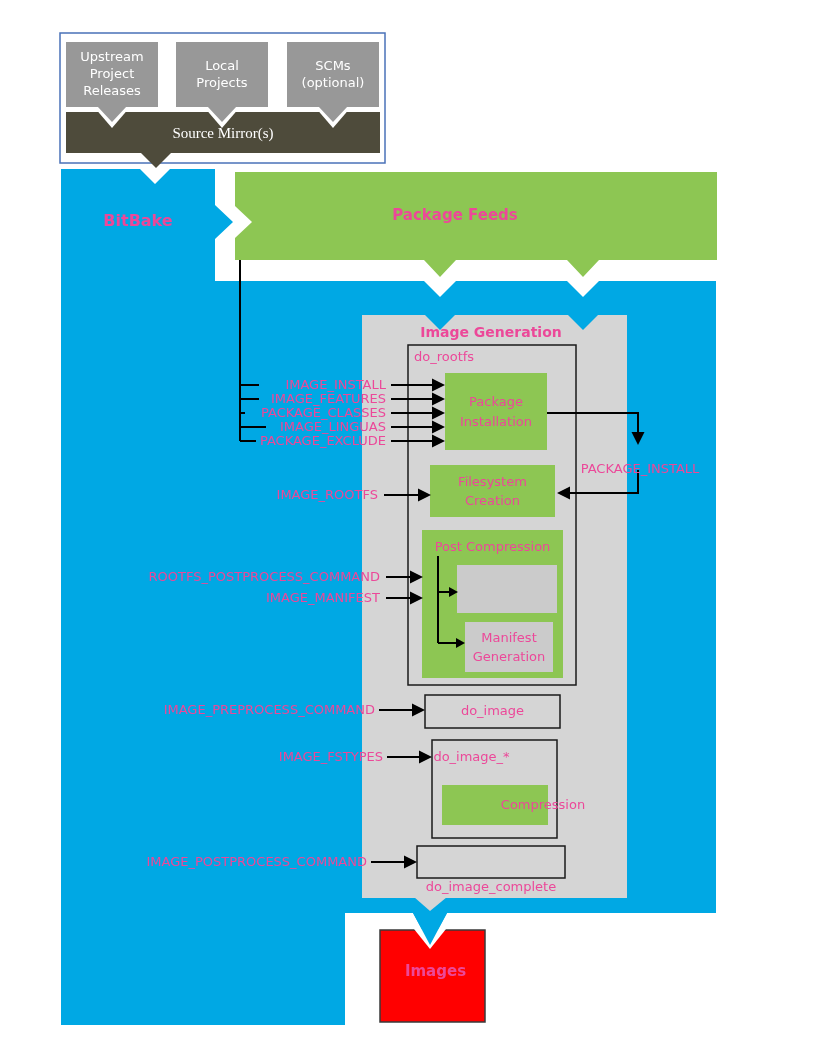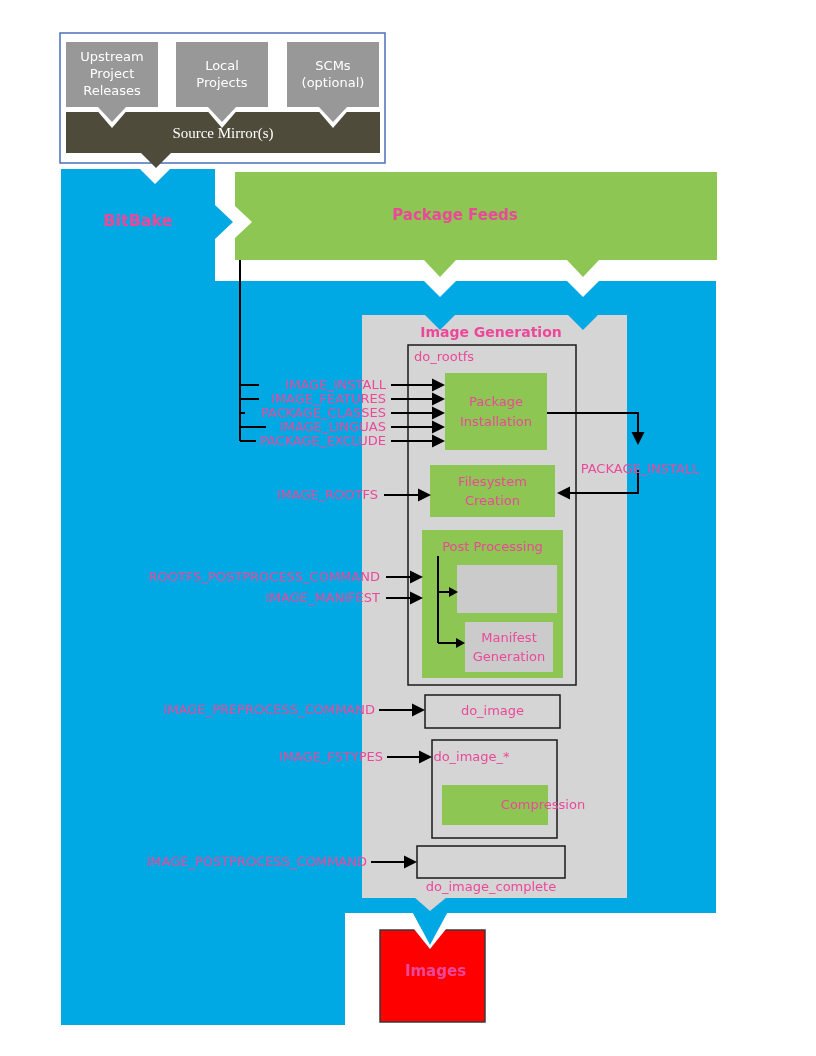--- a/index.html
+++ b/index.html
@@ -133,21 +133,21 @@
 
   <div class="lbl bold" style="left:61px;top:205px;width:154px;height:32px;font-size:16px;">BitBake</div>
   <div class="lbl bold" style="left:255px;top:172px;width:400px;height:88px;font-size:15px;">Package Feeds</div>
 
   <div class="lbl bold" style="left:362px;top:320px;width:258px;height:24px;font-size:14px;">Image Generation</div>
   <div class="lbl left" style="left:414px;top:347px;width:120px;height:20px;">do_rootfs</div>
   <div class="lbl lh2" style="left:445px;top:373px;width:102px;height:77px;">Package
 Installation</div>
   <div class="lbl lh2" style="left:430px;top:465px;width:125px;height:52px;">Filesystem
 Creation</div>
-  <div class="lbl" style="left:422px;top:535px;width:141px;height:24px;">Post Processing</div>
+  <div class="lbl" style="left:422px;top:535px;width:141px;height:24px;">Post Compression</div>
   <div class="lbl lh2" style="left:465px;top:622px;width:88px;height:50px;">Manifest
 Generation</div>
   <div class="lbl" style="left:425px;top:695px;width:135px;height:33px;">do_image</div>
   <div class="lbl" style="left:409px;top:745px;width:125px;height:24px;">do_image_*</div>
   <div class="lbl" style="left:442px;top:785px;width:106px;height:40px;padding-left:48px;">Compression</div>
   <div class="lbl" style="left:417px;top:846px;width:148px;height:32px;margin-top:25px;">do_image_complete</div>
 
   <div class="lbl right" style="left:246px;top:375px;width:140px;height:20px;">IMAGE_INSTALL</div>
   <div class="lbl right" style="left:246px;top:389px;width:140px;height:20px;text-align:right;">IMAGE_FEATURES</div>
   <div class="lbl right" style="left:236px;top:403px;width:150px;height:20px;">PACKAGE_CLASSES</div>

